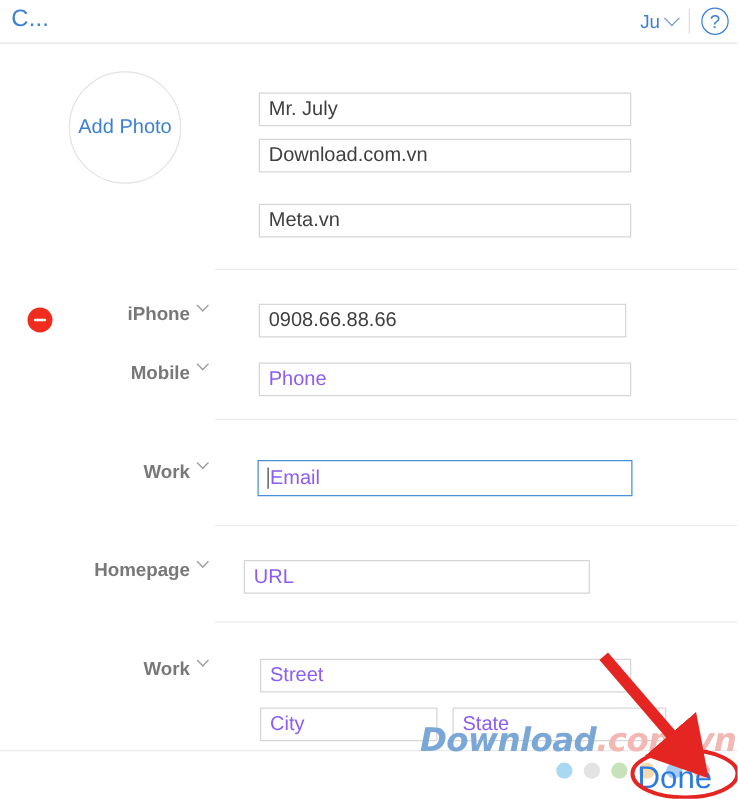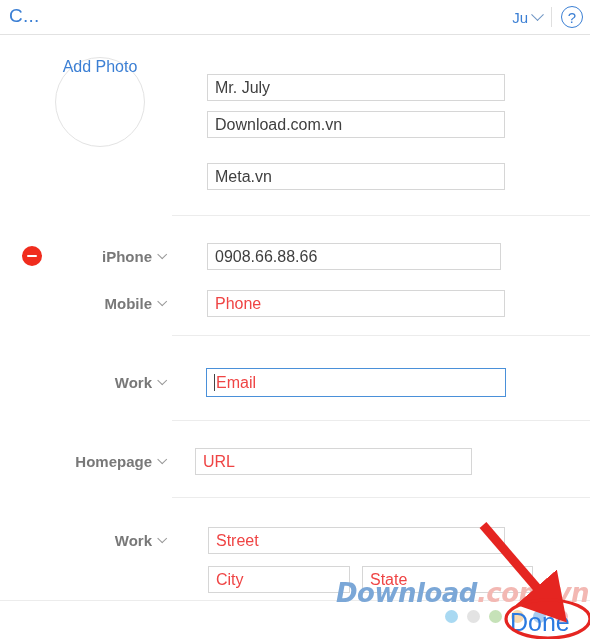--- a/index.html
+++ b/index.html
@@ -73,20 +73,21 @@
 
   
   .photo-circle {
     position: absolute;
     left: 55px; top: 57px;
     width: 90px; height: 90px;
     border: 1px solid #e3e3e3;
     border-radius: 50%;
     box-sizing: border-box;
     display: flex;
+    align-items: center;
     justify-content: center;
     color: #3b7fd4;
     font-size: 16px;
   }
 
   
   .fld {
     position: absolute;
     box-sizing: border-box;
     border: 1px solid #d6d6d6;
@@ -94,42 +95,42 @@
     height: 27px;
     font-size: 16px;
     color: #3f3f3f;
     padding: 0 7px;
     display: flex;
     align-items: center;
     white-space: nowrap;
     overflow: hidden;
     margin-left: 32px;
   }
-  .fld.ph { color: #ef4444; }
+  .fld.ph { color: #8b5cf6; }
   .fld.focused {
     border: 1.6px solid #4a90d9;
     height: 29px;
   }
   .caret {
     display: inline-block;
     width: 1px;
     height: 17px;
     background: #444;
     margin-right: 1px;
   }
 
   
   .rlabel {
     position: absolute;
     font-size: 15px;
     color: #787878;
     font-weight: bold;
     text-align: right;
     display: flex;
-    align-items: center;
+    align-items: flex-start;
     justify-content: flex-end;
     height: 27px;
   }
   .rlabel .lchev {
     display: inline-block;
     margin-left: 6px;
     width: 6px; height: 6px;
     border-right: 1.4px solid #9a9a9a;
     border-bottom: 1.4px solid #9a9a9a;
     transform: rotate(45deg) translate(-1px,-2px);

